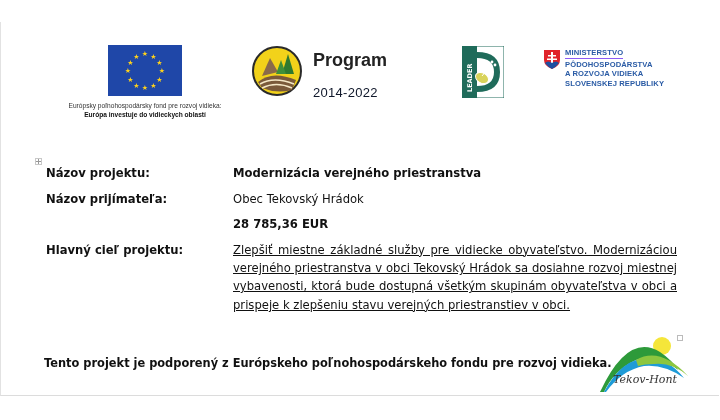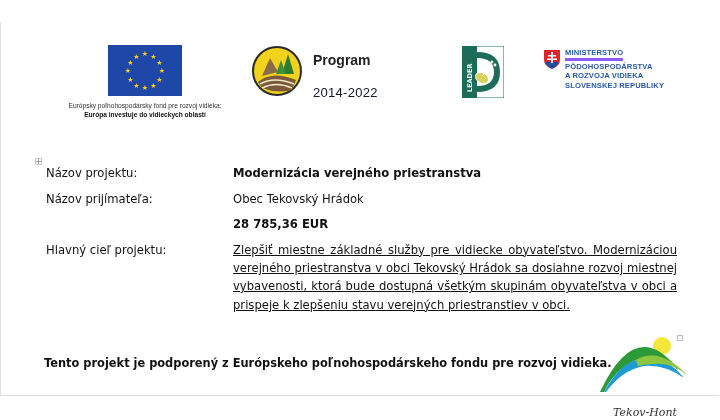--- a/index.html
+++ b/index.html
@@ -11,43 +11,43 @@
     position:absolute; left:0; top:22px; width:719px; height:374px;
     border-left:1px solid #e2e2e2; border-bottom:1px solid #dcdcdc;
     box-sizing:border-box;
   }
   
   .eu-flag { position:absolute; left:108px; top:45px; width:74px; height:51px; background:#1f47a8; }
   .eu-caption { position:absolute; left:40px; top:101px; width:210px; text-align:center; font-size:6.6px; line-height:9px; color:#333; }
   .eu-caption .b { font-weight:bold; color:#111; }
   
   .prv-emblem { position:absolute; left:252px; top:46px; width:50px; height:50px; }
-  .prv-text { position:absolute; left:313px; top:52px; font-weight:bold; font-size:14px; line-height:16px; color:#222; }
+  .prv-text { position:absolute; left:313px; top:52px; font-weight:bold; font-size:18px; line-height:16px; color:#222; }
   .prv-years { position:absolute; left:313px; top:85px; font-size:13px; color:#0f172a; letter-spacing:0.3px; }
   
   .leader { position:absolute; left:462px; top:46px; width:42px; height:52px; }
   
   .ministry-crest { position:absolute; left:544px; top:50px; width:16px; height:19px; }
   .ministry-text { position:absolute; left:565px; top:48px; font-size:7.6px; font-weight:bold; line-height:9.4px; color:#2a5ba5; letter-spacing:0.1px; }
-  .ministry-text .first { color:#2a5ba5; border-bottom:3px solid #8b5cf6; display:inline-block; padding-bottom:0.5px; margin-bottom:1px; }
+  .ministry-text .first { color:#2a5ba5; border-bottom:1px solid #8b5cf6; display:inline-block; padding-bottom:0.5px; margin-bottom:1px; }
 
   .expand-icon { position:absolute; left:35px; top:158px; width:7px; height:7px; border:1px solid #c8c8c8; box-sizing:border-box; }
   .expand-icon:before { content:""; position:absolute; left:2px; top:0; width:1px; height:5px; background:#999; }
   .expand-icon:after { content:""; position:absolute; left:0; top:2px; width:5px; height:1px; background:#999; }
 
   .info { position:absolute; left:46px; top:166px; width:630px; font-family:"DejaVu Sans", sans-serif; font-size:11.6px; }
   .row { position:relative; height:25.5px; }
-  .row .label { position:absolute; left:0; top:0; font-weight:normal; white-space:nowrap; }
+  .row .label { position:absolute; left:0; top:0; font-weight:bold; white-space:nowrap; }
   .row .value { position:absolute; left:187px; top:0; width:444px; }
   .row.goal .value { text-align:justify; line-height:18.4px; top:-2px;text-decoration:underline; }
   .bold { font-weight:bold; }
 
   .footer-text { position:absolute; left:44px; top:340px; font-family:"DejaVu Sans", sans-serif; font-size:11.4px; font-weight:bold;margin-top:16px; }
   .tekov { position:absolute; left:598px; top:336px; width:94px; height:58px; }
-  .tekov-label { position:absolute; left:613px; top:373px; font-family:"DejaVu Serif", serif; font-size:11px; color:#333; font-style:italic;margin-top:33px; }
+  .tekov-label { position:absolute; left:613px; top:373px; font-family:"DejaVu Serif", serif; font-size:11px; color:#333; font-style:italic; }
   .small-square { position:absolute; left:677px; top:335px; width:4px; height:4px; border:1px solid #bbb; }
 </style>
 </head>
 <body>
 
 <div class="page"></div>
 
 <div class="eu-flag">
   <svg width="74" height="51" viewBox="0 0 74 51">
     <g fill="#ffd21a">

